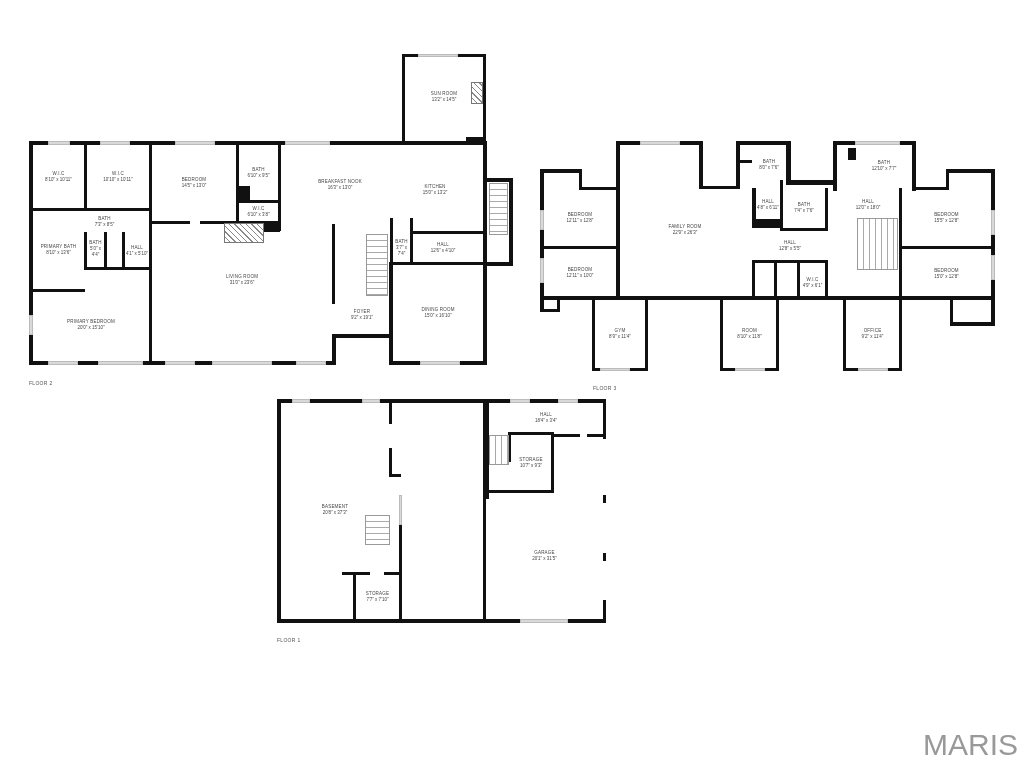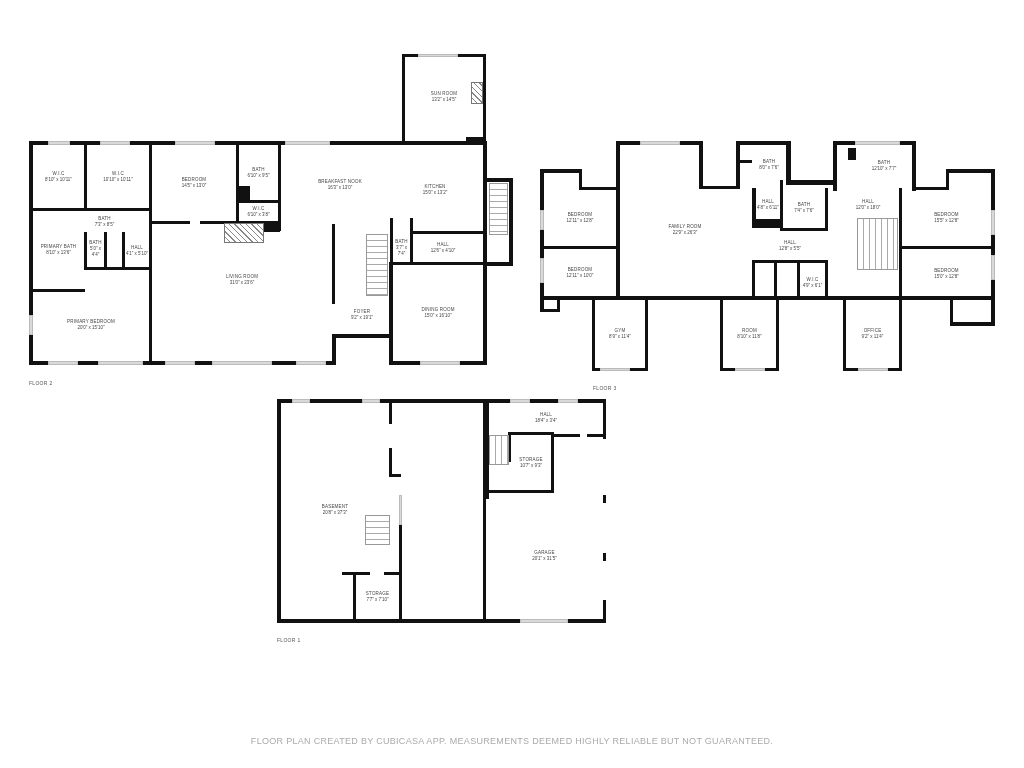--- a/index.html
+++ b/index.html
@@ -331,14 +331,14 @@
       <span class="rname">STORAGE</span>
       <span class="rdim">10'7" x 9'3"</span>
     </div>
     <div class="room" style="left:486px;top:493px;width:117px;height:126px;">
       <span class="rname">GARAGE</span>
       <span class="rdim">20'1" x 31'5"</span>
     </div>
     <div class="flabel" style="left:277px;top:637px;">FLOOR 1</div>
   </div>
 
-  <div class="footer">FLOOR PLAN CREATED BY CUBICASA APP. MEASUREMENTS DEEMED HIGHLY RELIABLE BUT NOT GUARANTEED.</div>
+  <div class="logo">MARIS</div>
 </div>
 
 </body></html>

